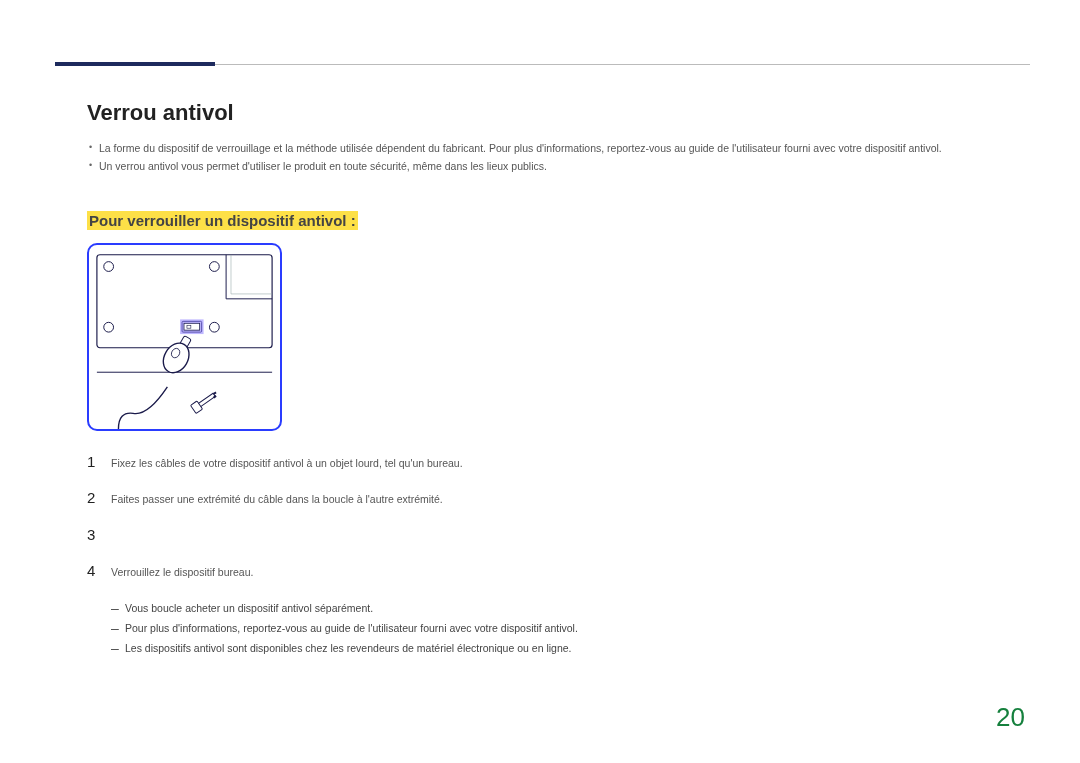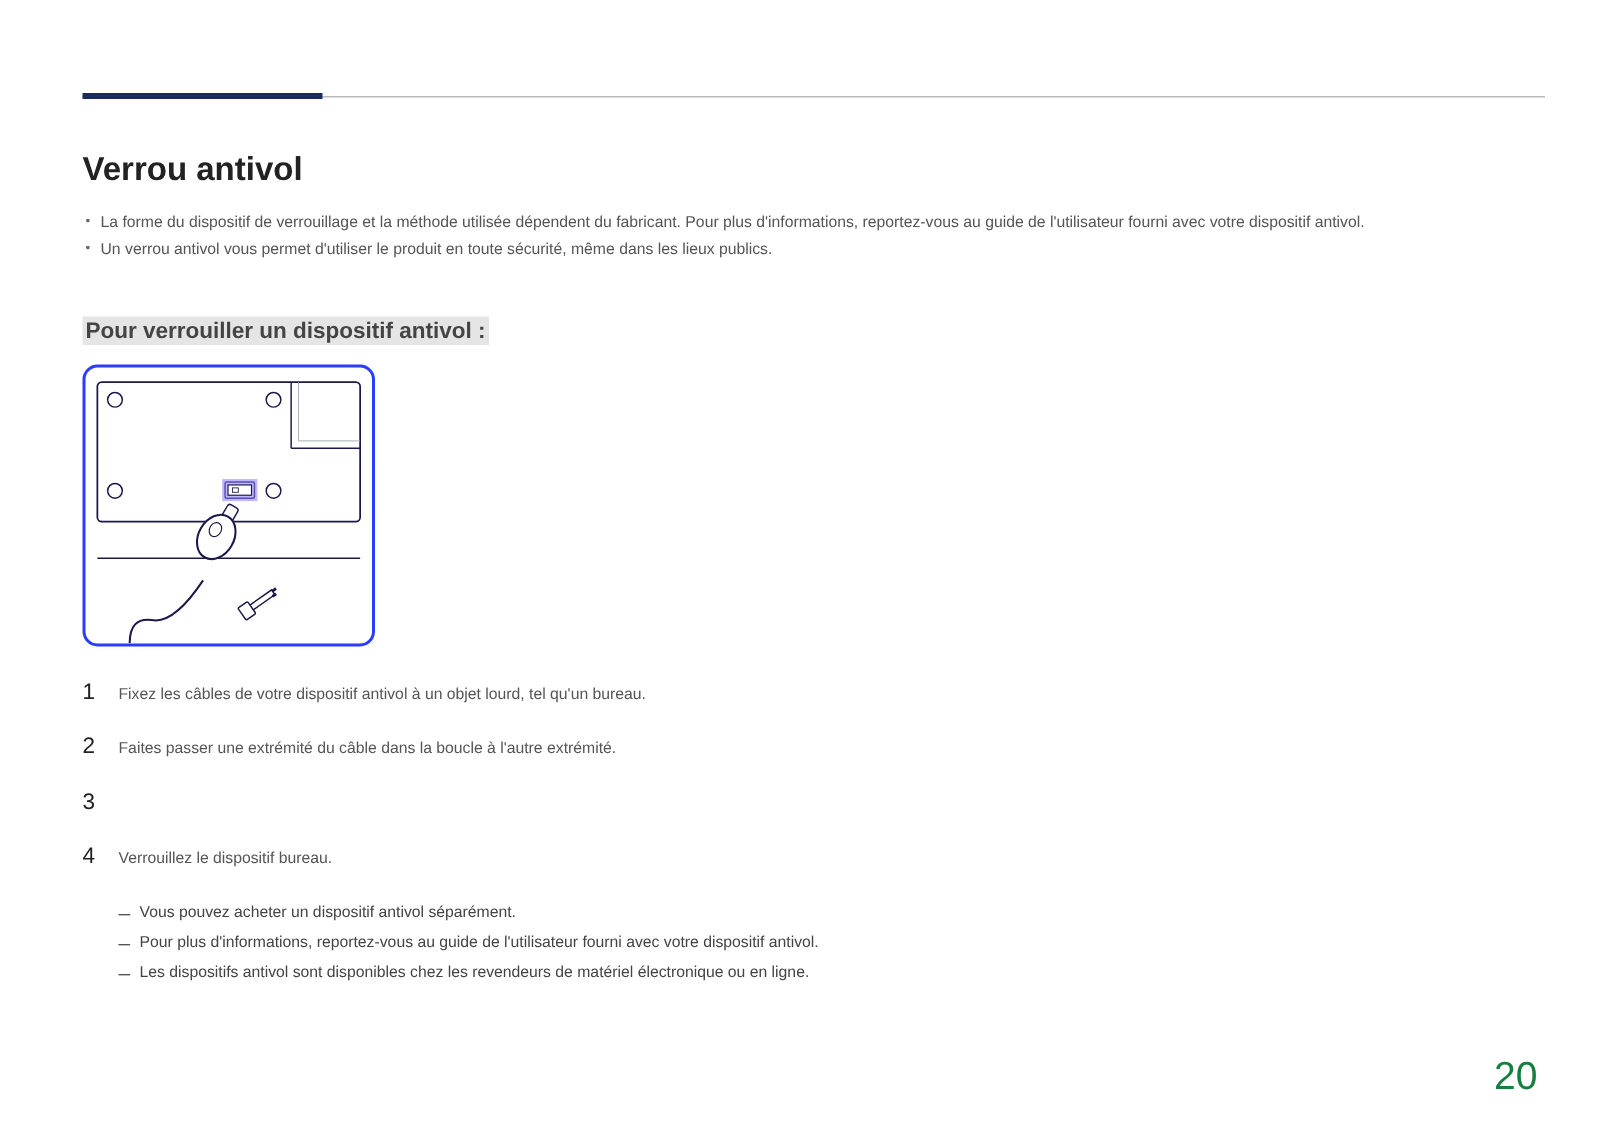--- a/index.html
+++ b/index.html
@@ -1,26 +1,26 @@
 <!DOCTYPE html>
 <html><head>
 <meta charset="utf-8">
 <style>
   * { box-sizing: border-box; margin: 0; padding: 0; }
   html, body { width: 1080px; height: 763px; background: #fff; font-family: Arial, Helvetica, sans-serif; color: #333; }
-  .page { position: relative; width: 1080px; height: 763px; padding: 60px 50px 40px 55px; }
+  .page { position: relative; width: 1080px; height: 763px; padding: 60px 50px 40px 87px; }
   .topline { position: absolute; top: 64px; left: 55px; right: 50px; border-top: 1px solid #bbb; }
   .topline-accent { position: absolute; top: 62px; left: 55px; width: 160px; height: 4px; background: #1d2a5d; }
   .content { margin-top: 40px; }
   h1 { font-size: 22px; font-weight: bold; color: #222; margin-bottom: 14px; }
   .bullets { margin: 0 0 18px 0; }
   .bullets li { font-size: 10.5px; color: #555; list-style: none; position: relative; padding-left: 12px; line-height: 1.7; }
   .bullets li::before { content: "•"; position: absolute; left: 2px; top: 0; font-size: 9px; color: #666; }
   h2 { font-size: 15px; font-weight: bold; color: #444; margin: 18px 0 14px 0; display: inline-block; }
-  .hl { background: #e5e5e5; padding: 1px 2px; }
+  .hl { background: #fde047; padding: 1px 2px; }
   .diagram-box { width: 195px; height: 188px; border: 2px solid #2a3cff; border-radius: 10px; background: #fff; position: relative; overflow: hidden; margin-bottom: 22px; }
   .diag-svg { width: 100%; height: 100%; }
   .steps { margin-bottom: 14px; }
   .step { display: flex; align-items: baseline; margin-bottom: 18px; min-height: 18px; }
   .step-num { width: 24px; font-size: 15px; color: #222; font-weight: 400; flex-shrink: 0; }
   .step-text { font-size: 10.5px; color: #555; line-height: 1.5; }
   .notes { margin-left: 24px; }
   .note { font-size: 10.5px; color: #444; line-height: 1.9; position: relative; padding-left: 14px; }
   .note::before { content: "–"; position: absolute; left: 0; top: -4px; font-size: 14px; color: #555; }
   .pagenum { position: absolute; bottom: 30px; right: 55px; font-size: 26px; color: #15803d; font-weight: 300; }
@@ -95,20 +95,20 @@
       <div class="step">
         <div class="step-num">3</div>
       </div>
       <div class="step">
         <div class="step-num">4</div>
         <div class="step-text">Verrouillez le dispositif bureau.</div>
       </div>
     </div>
 
     <div class="notes">
-      <div class="note">Vous pouvez acheter un dispositif antivol séparément.</div>
+      <div class="note">Vous boucle acheter un dispositif antivol séparément.</div>
       <div class="note">Pour plus d'informations, reportez-vous au guide de l'utilisateur fourni avec votre dispositif antivol.</div>
       <div class="note">Les dispositifs antivol sont disponibles chez les revendeurs de matériel électronique ou en ligne.</div>
     </div>
   </div>
 
   <div class="pagenum">20</div>
 </div>
 
 </body></html>

